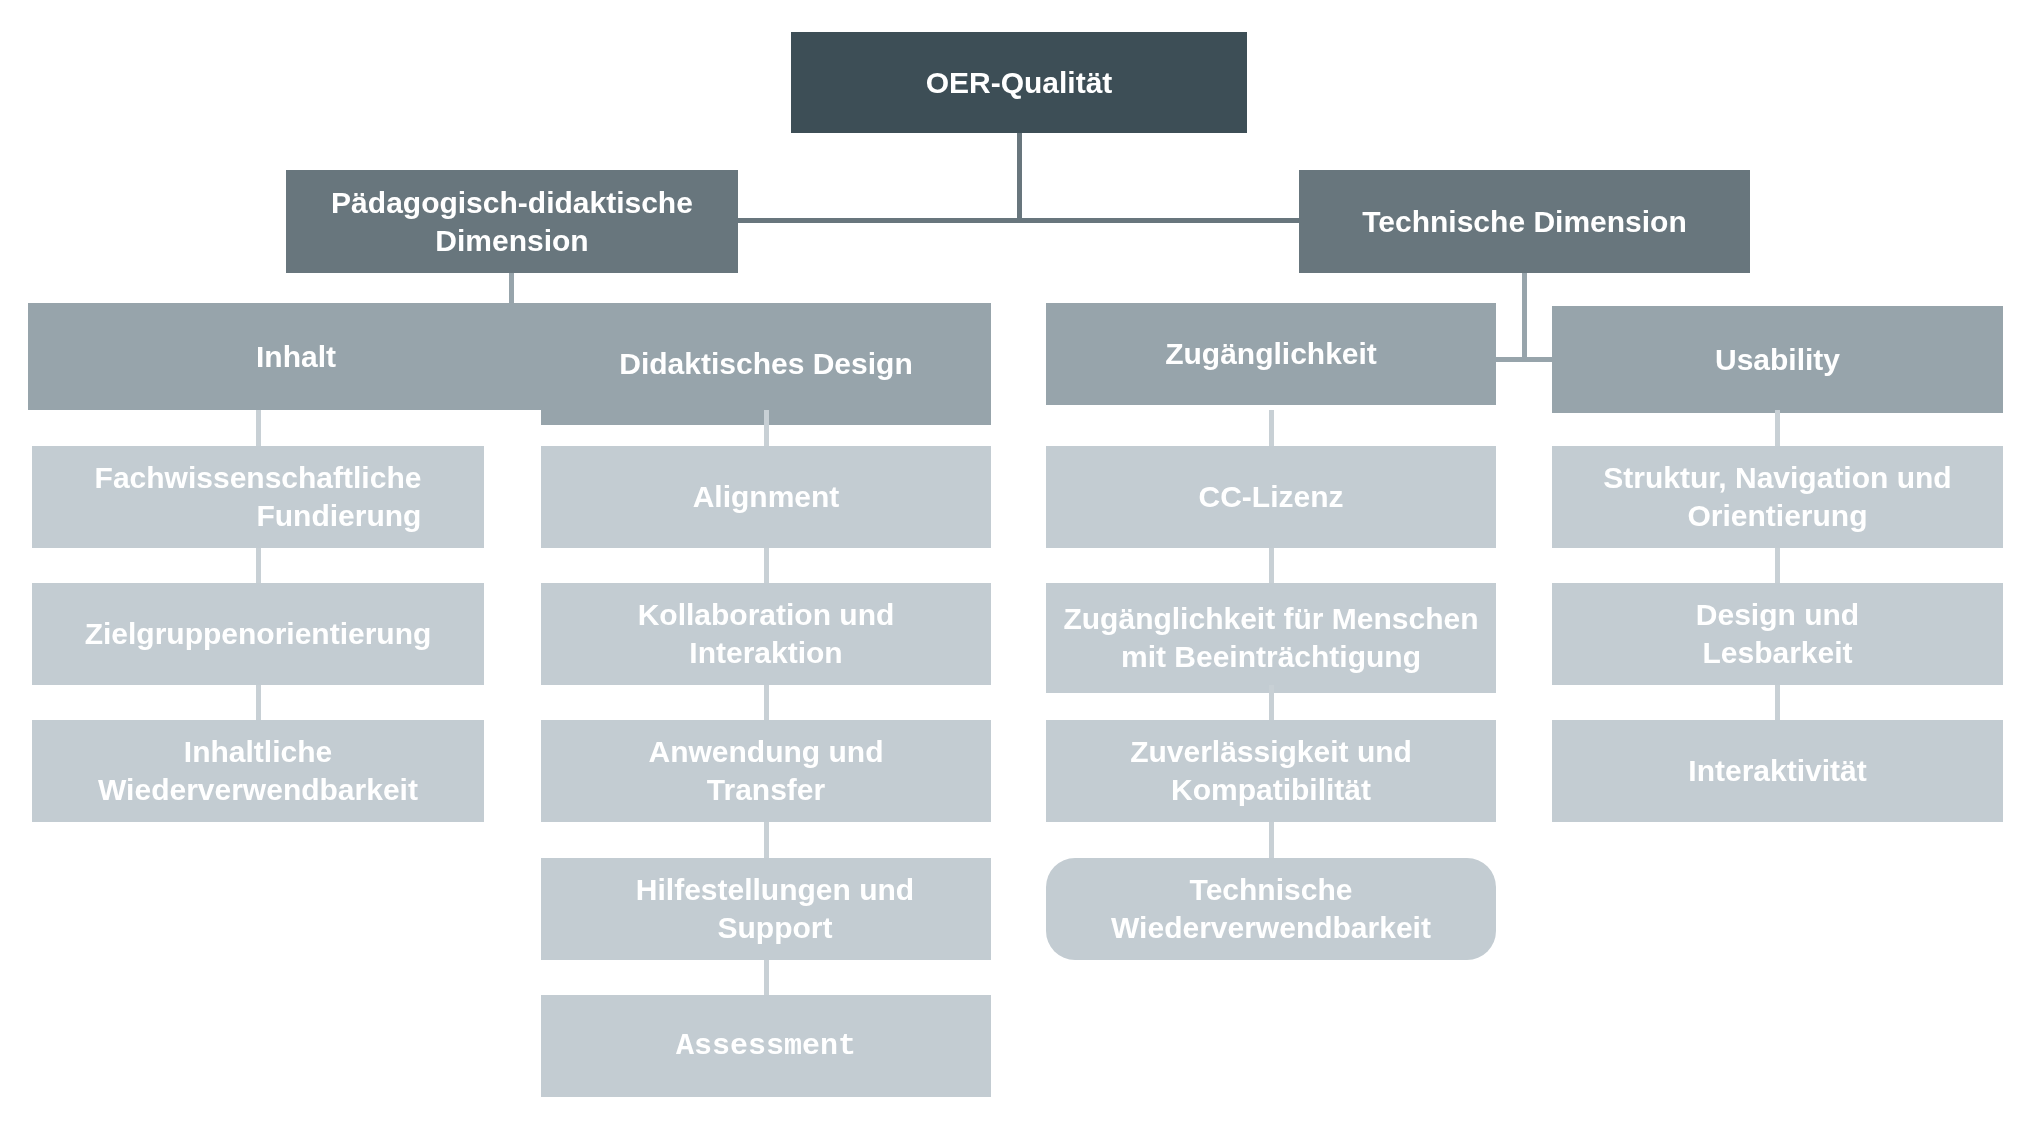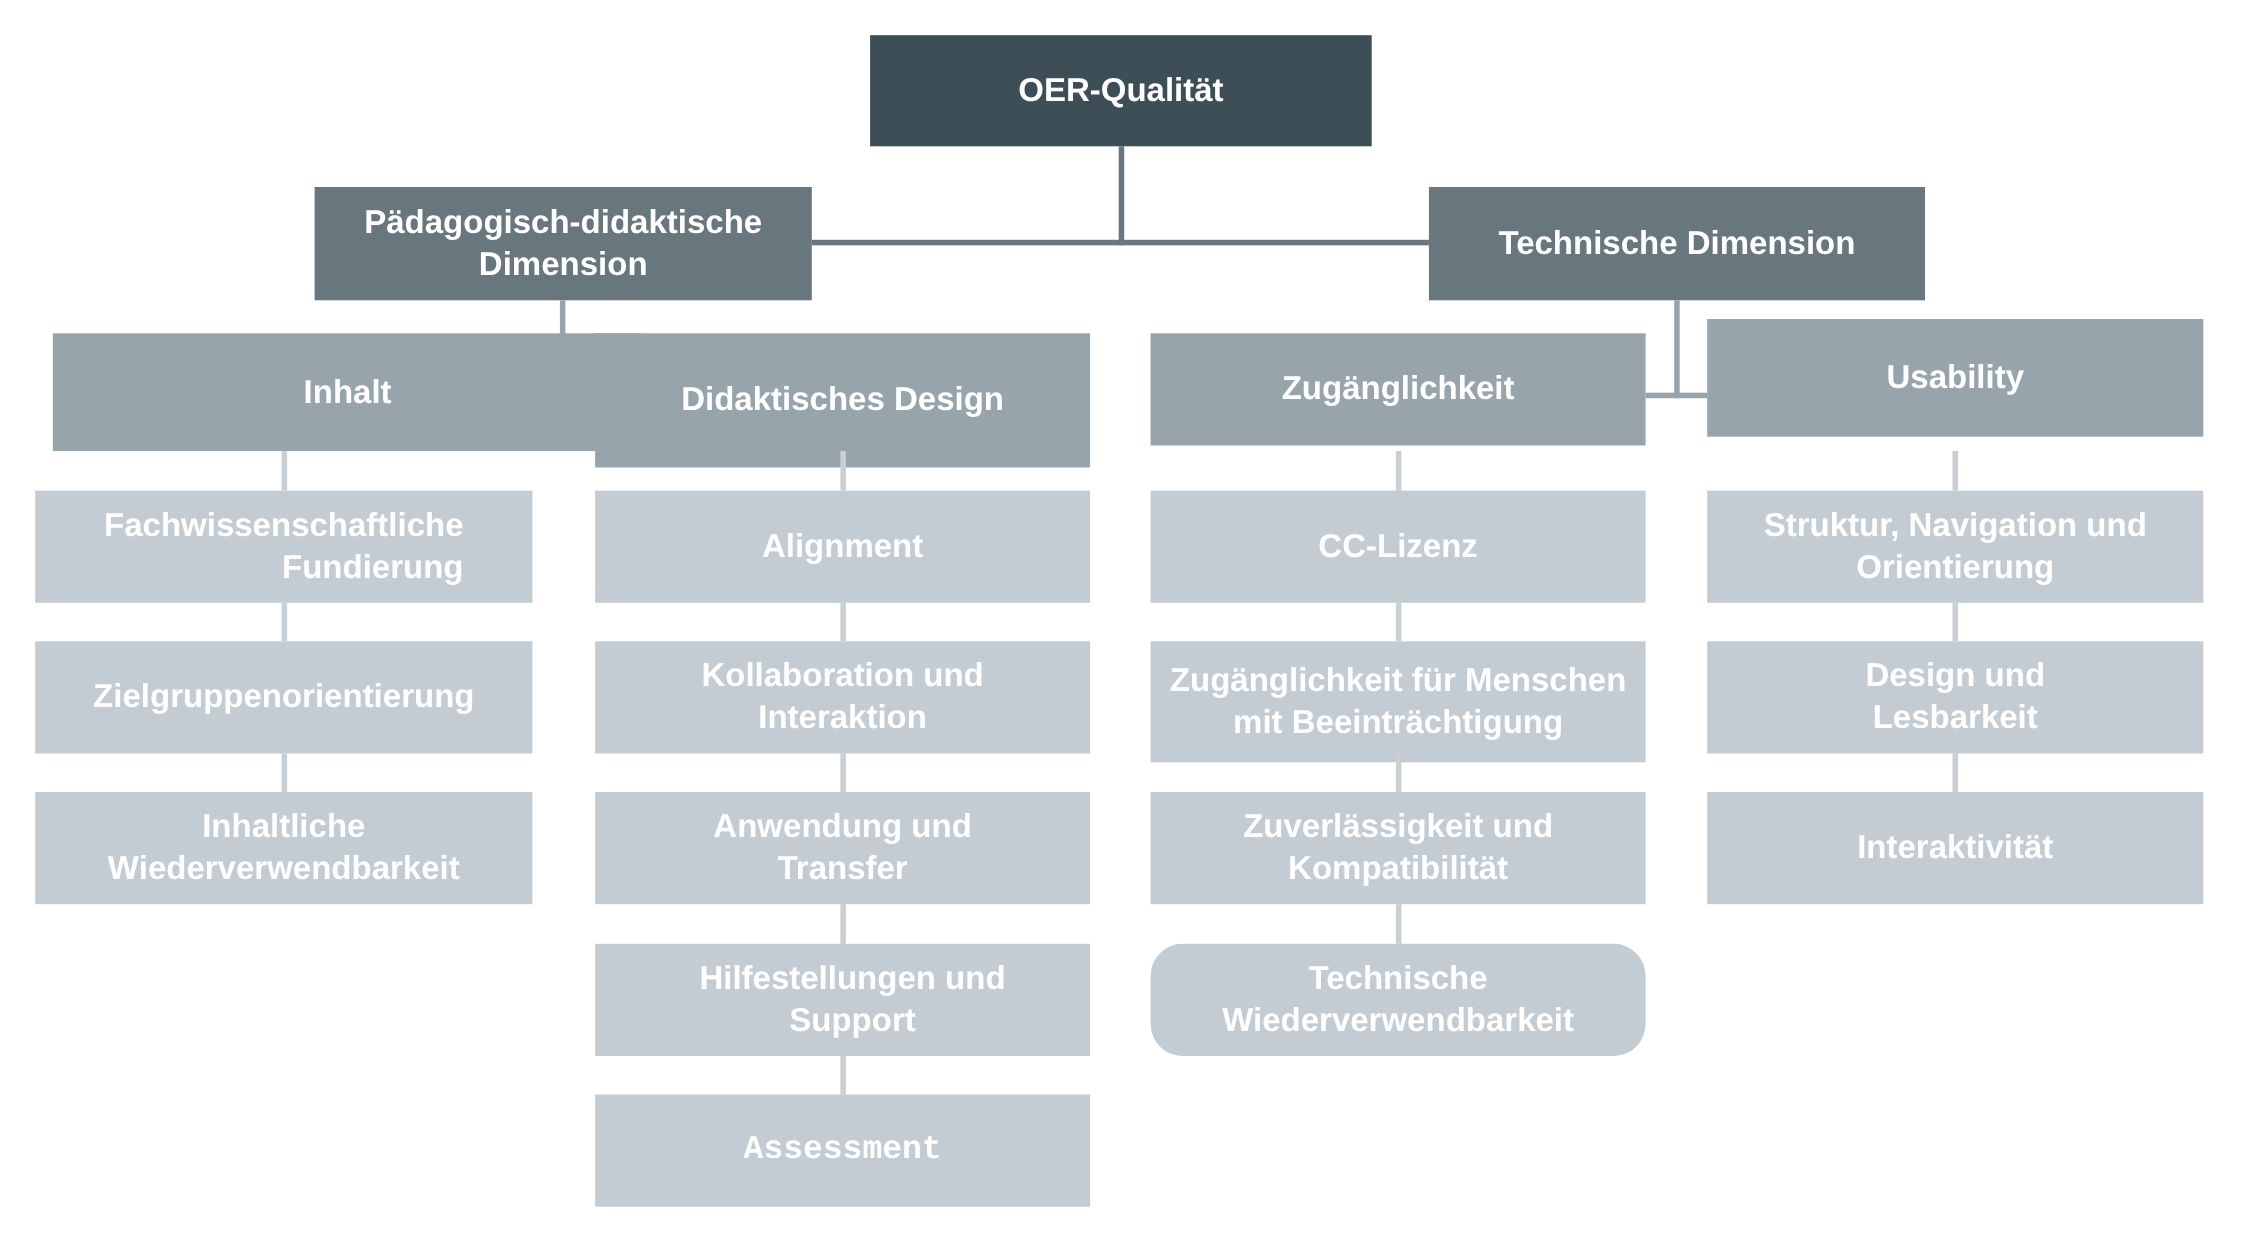--- a/index.html
+++ b/index.html
@@ -67,21 +67,21 @@
   <div class="node l2 pad">Pädagogisch-didaktische
 Dimension</div>
 
   <div class="node l2 tech">Technische Dimension</div>
 
   <div class="conn conn23vL"></div>
   <div class="conn conn23hL"></div>
   <div class="conn conn23vR"></div>
   <div class="conn conn23hR"></div>
 
-<div class="node l3" style="left: 48px; top: 303px; width: 536px; height: 107px;">Inhalt</div>
+<div class="node l3" style="left: 28px; top: 303px; width: 536px; height: 107px;">Inhalt</div>
     <div class="conn conn4" style="left: 256px; top: 410px; width: 5px; height: 36px;"></div>
     <div class="node l4" style="left: 32px; top: 446px; width: 452px; height: 102px; text-align: right;">Fachwissenschaftliche
 Fundierung</div>
     <div class="conn conn4" style="left: 256px; top: 548px; width: 5px; height: 35px;"></div>
     <div class="node l4" style="left: 32px; top: 583px; width: 452px; height: 102px;">Zielgruppenorientierung</div>
     <div class="conn conn4" style="left: 256px; top: 685px; width: 5px; height: 35px;"></div>
     <div class="node l4" style="left: 32px; top: 720px; width: 452px; height: 102px;">Inhaltliche
 Wiederverwendbarkeit</div>
     <div class="node l3" style="left: 541px; top: 303px; width: 450px; height: 122px;">Didaktisches Design</div>
     <div class="conn conn4" style="left: 764px; top: 410px; width: 5px; height: 36px;"></div>
@@ -102,21 +102,21 @@
     <div class="node l4" style="left: 1046px; top: 446px; width: 450px; height: 102px;">CC-Lizenz</div>
     <div class="conn conn4" style="left: 1269px; top: 548px; width: 5px; height: 35px;"></div>
     <div class="node l4" style="left: 1046px; top: 583px; width: 450px; height: 110px;">Zugänglichkeit für Menschen
 mit Beeinträchtigung</div>
     <div class="conn conn4" style="left: 1269px; top: 685px; width: 5px; height: 35px;"></div>
     <div class="node l4" style="left: 1046px; top: 720px; width: 450px; height: 102px;">Zuverlässigkeit und
 Kompatibilität</div>
     <div class="conn conn4" style="left: 1269px; top: 822px; width: 5px; height: 36px;"></div>
     <div class="node l4" style="left: 1046px; top: 858px; width: 450px; height: 102px; border-radius: 29px;">Technische
 Wiederverwendbarkeit</div>
-    <div class="node l3" style="left: 1552px; top: 290px; width: 451px; height: 107px;">Usability</div>
+    <div class="node l3" style="left: 1552px; top: 306px; width: 451px; height: 107px;">Usability</div>
     <div class="conn conn4" style="left: 1775px; top: 410px; width: 5px; height: 36px;"></div>
     <div class="node l4" style="left: 1552px; top: 446px; width: 451px; height: 102px;">Struktur, Navigation und
 Orientierung</div>
     <div class="conn conn4" style="left: 1775px; top: 548px; width: 5px; height: 35px;"></div>
     <div class="node l4" style="left: 1552px; top: 583px; width: 451px; height: 102px;">Design und
 Lesbarkeit</div>
     <div class="conn conn4" style="left: 1775px; top: 685px; width: 5px; height: 35px;"></div>
     <div class="node l4" style="left: 1552px; top: 720px; width: 451px; height: 102px;">Interaktivität</div>
   </div>
 

